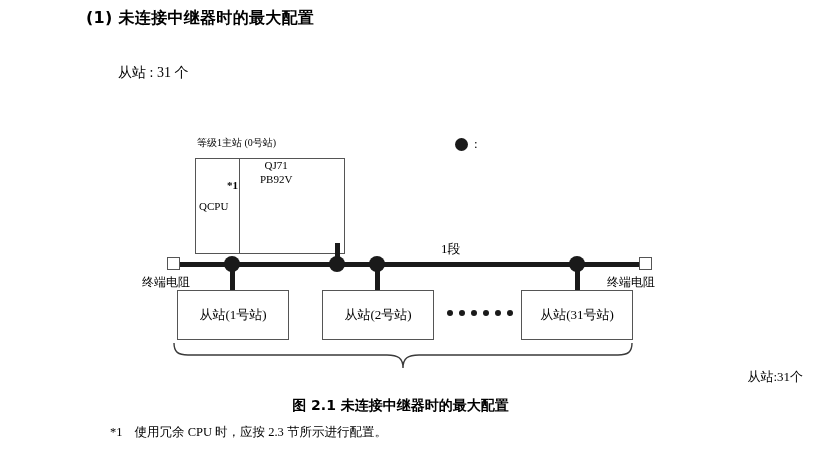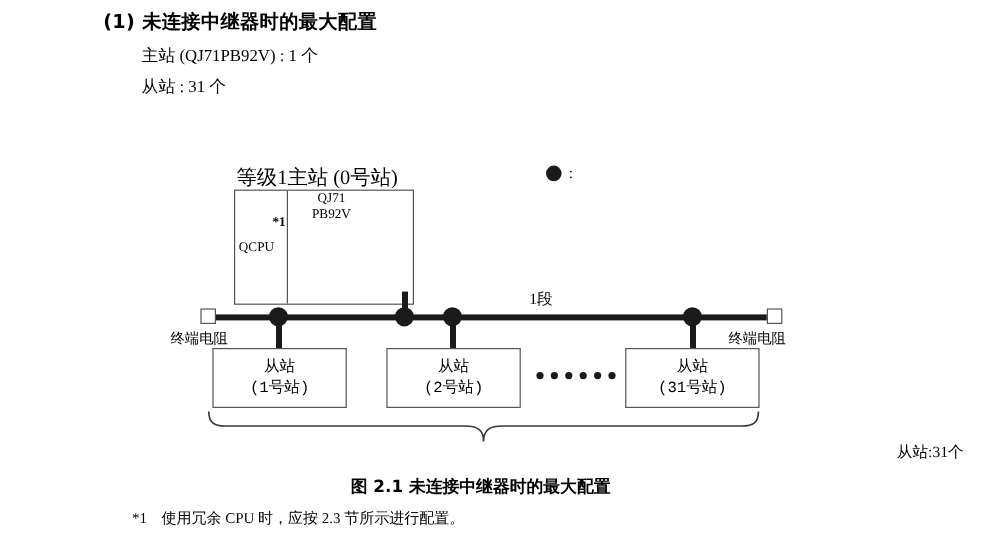--- a/index.html
+++ b/index.html
@@ -37,21 +37,21 @@
   }
   .legend-dot{
     width:13px;height:13px;border-radius:50%;
     background:#1a1a1a;display:inline-block;flex:0 0 auto;
   }
   .legend-colon{font-size:13px;}
 
   
   .master-cap{
     position:absolute;left:197px;top:136px;
-    font-size:17px;white-space:nowrap;
+    font-size:10px;white-space:nowrap;
   }
 
   
   .rack{
     position:absolute;left:195px;top:158px;
     width:150px;height:96px;
     border:1px solid #555;
     box-sizing:border-box;
     display:flex;
     background:#fff;
@@ -108,23 +108,23 @@
     position:absolute;left:441px;top:240px;
     font-size:13px;white-space:nowrap;
   }
 
   
   .slave{
     position:absolute;top:290px;
     width:112px;height:50px;
     border:1px solid #555;box-sizing:border-box;
     background:#fff;
-    display:flex;flex-direction:column;
+    display:flex;flex-direction:row;
     align-items:center;justify-content:center;
-    font-size:13px;line-height:1.35;font-family:Liberation Mono, monospace;
+    font-size:13px;line-height:1.35;
   }
   .slave-1{left:177px;}
   .slave-2{left:322px;}
   .slave-3{left:521px;}
 
   .ellipsis{
     position:absolute;left:447px;top:310px;
     display:flex;gap:6px;align-items:center;
   }
   .ellipsis i{width:6px;height:6px;border-radius:50%;background:#1a1a1a;display:block;}
@@ -152,21 +152,20 @@
     font-size:12.5px;white-space:nowrap;
   }
   .footnote .fn-mark{margin-right:12px;}
 </style>
 </head>
 <body>
 
 <div class="page">
 
   <div class="hdr-title">(1) 未连接中继器时的最大配置</div>
-  <div class="hdr-line hdr-l1">主站 (QJ71PB92V) : 1 个</div>
   <div class="hdr-line hdr-l2">从站 : 31 个</div>
 
   <div class="legend">
     <span class="legend-dot"></span>
     <span class="legend-colon">:</span>
   </div>
 
   <div class="master-cap">等级1主站 (0号站)</div>
 
   <div class="rack">

